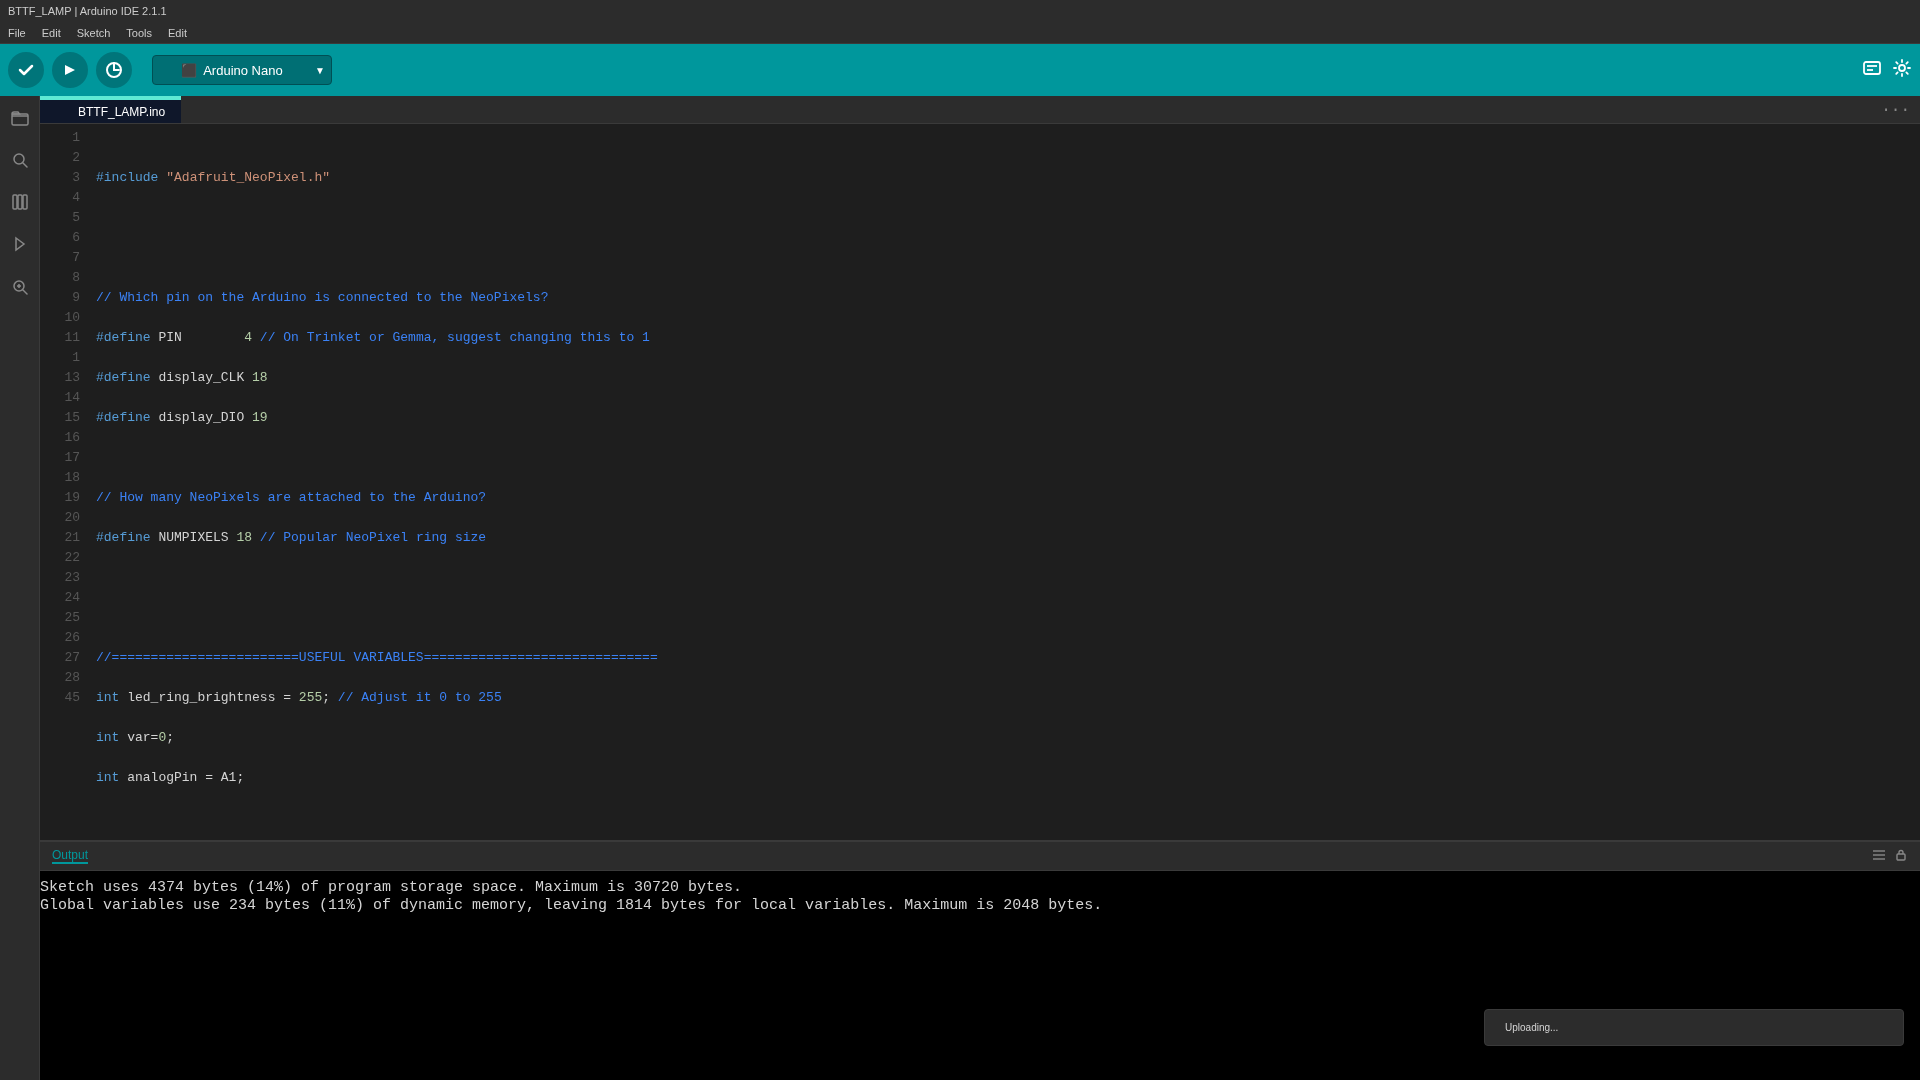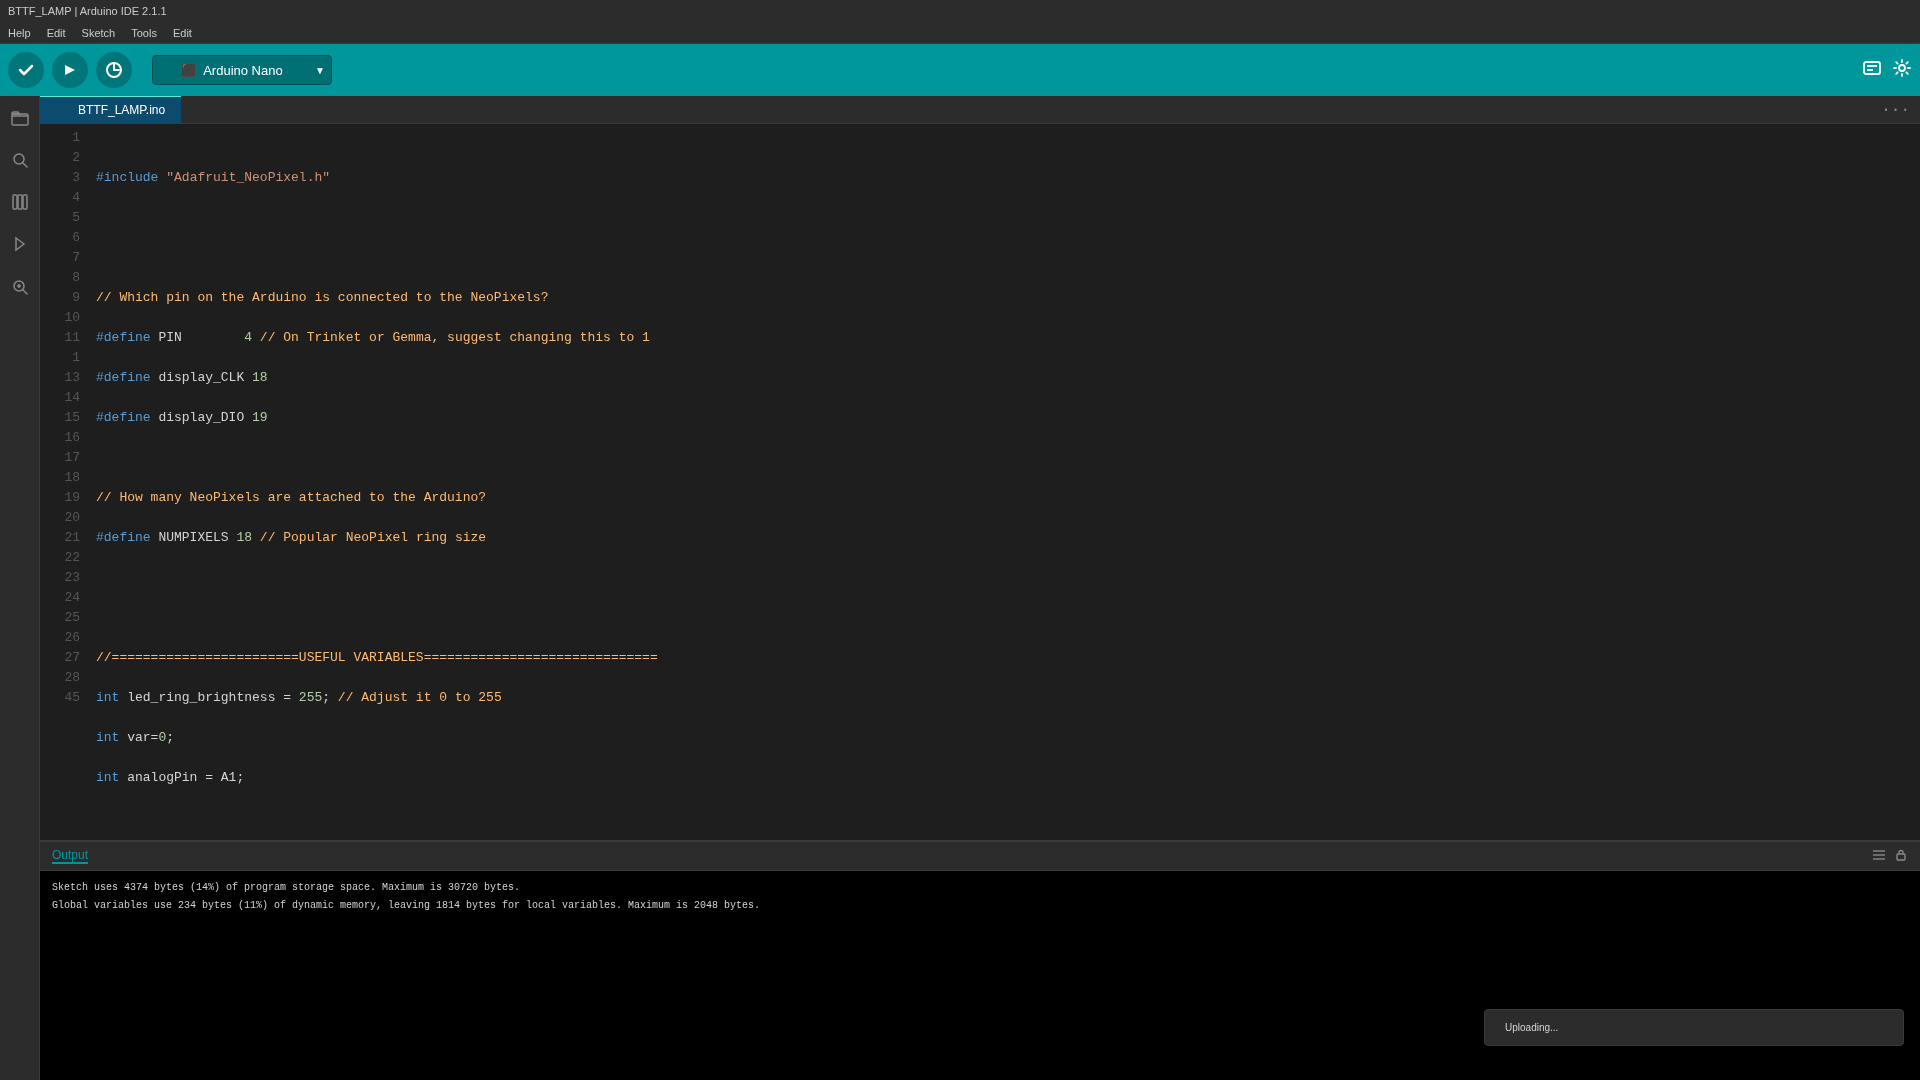--- a/index.html
+++ b/index.html
@@ -153,23 +153,23 @@
       padding: 0 16px;
       display: flex;
       align-items: center;
       font-size: 12px;
       font-family: Arial, sans-serif;
       cursor: pointer;
       gap: 6px;
       color: #ccc;
     }
     .tab.active {
-      background: #0c4a6e;
+      background: #0f172a;
       color: #fff;
-      border-top: 1px solid #5eead4;
+      border-top: 4px solid #5eead4;
       padding-left: 38px;
     }
     .tab-more {
       margin-left: auto;
       padding: 0 10px;
       display: flex;
       align-items: center;
       color: #888;
       font-size: 16px;
       cursor: pointer;
@@ -201,21 +201,21 @@
       padding: 0 8px;
       line-height: 20px;
       font-size: 13px;
       white-space: pre;
       color: #d4d4d4;
     }
 
     
     .kw    { color: #569cd6; }   
     .str   { color: #ce9178; }   
-    .cmt   { color: #fdba74; }   
+    .cmt   { color: #3b82f6; }   
     .pp    { color: #569cd6; }   
     .num   { color: #b5cea8; }   
 
     .code-line {
       display: block;
       height: 20px;
       min-height: 20px;
     }
 
     
@@ -248,22 +248,22 @@
     }
     #output-header-right {
       margin-left: auto;
       display: flex;
       gap: 8px;
       color: #888;
     }
     #output-content {
       flex: 1;
       background: #000;
-      padding: 8px 12px;
-      font-size: 10px;
+      padding: 8px 0;
+      font-size: 15px;
       color: #d4d4d4;
       overflow-y: auto;
       font-family: 'Courier New', Courier, monospace;
       line-height: 18px;
     }
     .output-line { display: block; }
 
     
     #upload-toast {
       position: fixed;
@@ -280,21 +280,21 @@
     }
   </style>
 </head>
 <body>
 
 <div id="title-bar">
   <span>BTTF_LAMP | Arduino IDE 2.1.1</span>
 </div>
 
 <div id="menu-bar">
-  <span>Help</span>
+  <span>File</span>
   <span>Edit</span>
   <span>Sketch</span>
   <span>Tools</span>
   <span>Edit</span>
 </div>
 
 <div id="toolbar">
   <button class="toolbar-btn btn-verify" title="Verify">
     <svg width="18" height="18" viewBox="0 0 18 18" fill="white">
         <polyline points="3,9 7,13 15,5" stroke="white" stroke-width="2.5" fill="none" stroke-linecap="round" stroke-linejoin="round"></polyline>

